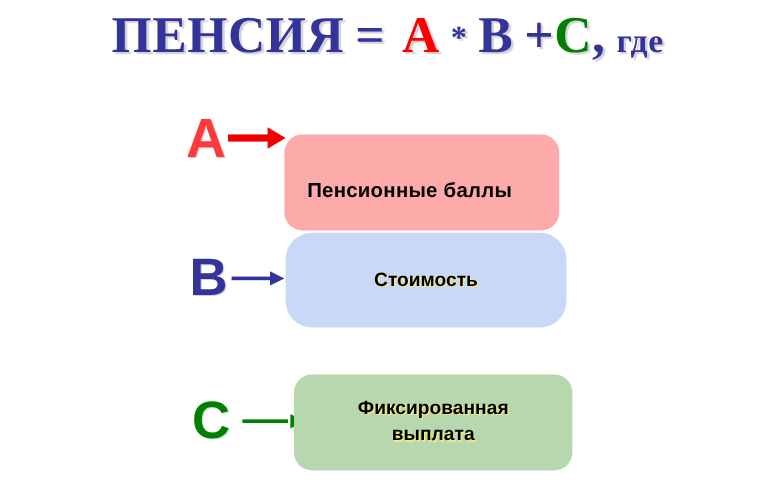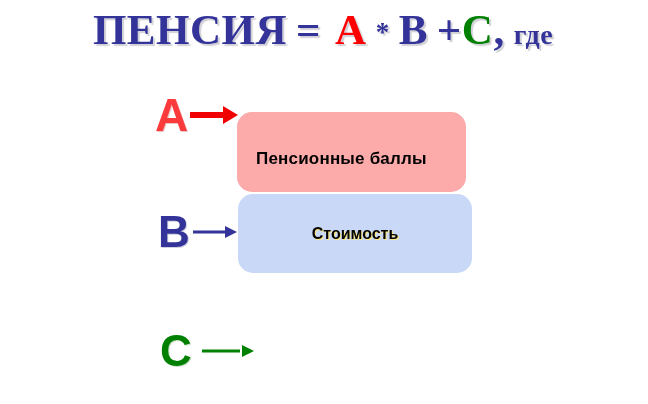--- a/index.html
+++ b/index.html
@@ -132,20 +132,21 @@
   #arrow-b { width: 44px; height: 16px; margin-left: 3px; }
   #arrow-b .shaft { width: 32px; height: 3px; background: #333399; }
   #arrow-b .head  { border-width: 6px 0 6px 12px; border-left-color: #333399; }
 
   #card-b {
     left: 238px; top: 194px; width: 234px; height: 79px;
     background: #c9d8f7;
     font-size: 16px;
     line-height: 22px;
     text-shadow: 1px 1px 0 rgba(255,235,120,0.95);
+    border-radius: 22px;
   }
 
   
   #row-c { left: 160px; top: 329px; }
   #letter-c {
     font-size: 44px;
     color: #008000;
     text-shadow: 1px 1px 0 rgba(110,160,110,0.35);
   }
   #arrow-c { width: 52px; height: 16px; margin-left: 10px; }
@@ -193,14 +194,20 @@
     </span>
   </div>
 
   <div class="row" id="row-c">
     <span class="big-letter" id="letter-c">C</span>
     <span class="arrow" id="arrow-c">
       <span class="shaft"></span>
         <span class="head"></span>
     </span>
   </div>
+  <div class="card" id="card-c">
+    <span>
+      <span class="card-text">Фиксированная</span>
+      <span class="card-text">выплата</span>
+    </span>
+  </div>
 
 </div>
 
 </body></html>

